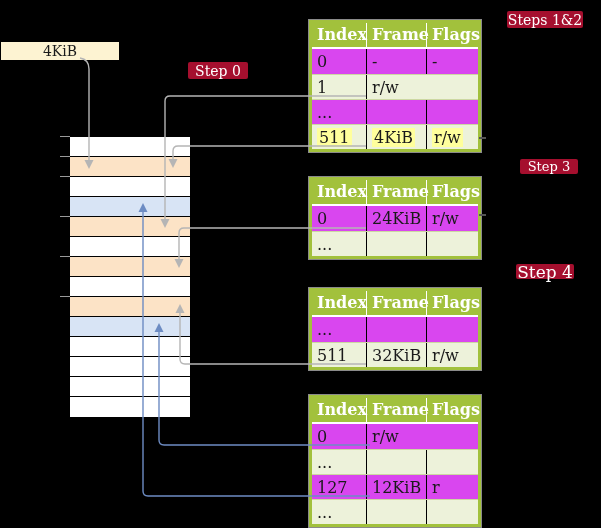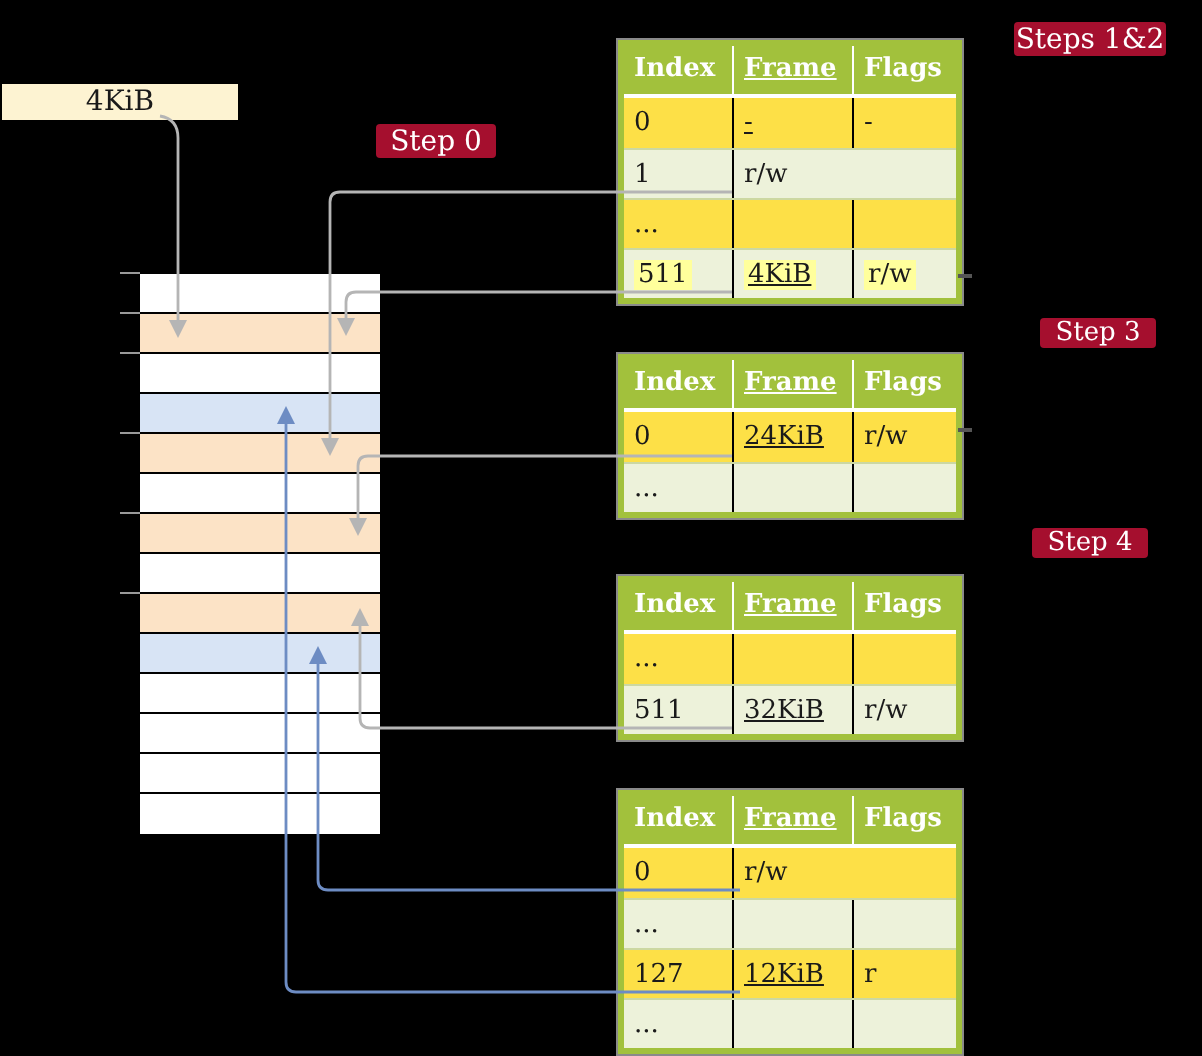--- a/index.html
+++ b/index.html
@@ -21,52 +21,52 @@
   }
   
   .badge{
     position:absolute;background:var(--badge-red);color:#ffffff;
     font-size:14px;border-radius:2px;
     display:flex;align-items:center;justify-content:center;white-space:nowrap;
   }
   #badge-step0{left:188px;top:42px;width:60px;height:17px;margin-top:20px;}
   #badge-steps12{left:507px;top:11px;width:76px;height:17px;}
   #badge-step3{left:520px;top:159px;width:58px;height:15px;font-size:13px;}
-  #badge-step4{left:516px;top:264px;width:58px;height:15px;font-size:13px;}
+  #badge-step4{left:516px;top:264px;width:58px;height:15px;font-size:17px;}
   
   .memcol{
     position:absolute;left:69px;top:136px;width:120px;height:280px;
     border:1px solid #000;background:#fff;
   }
   .mrow{height:19px;border-bottom:1px solid #000;}
   .mrow:last-child{height:20px;border-bottom:none;}
   .m-white{background:#ffffff;}
   .m-orange{background:var(--cell-orange);}
   .m-blue{background:var(--cell-blue);}
   .tick{position:absolute;left:60px;width:10px;height:1px;background:var(--tick-gray);}
   
   .ptable{
     position:absolute;left:309px;width:166px;
     border:3px solid var(--header-green);outline:1px solid #8a8a8a;
-    background:#fde047;color:#1a1a1a;font-size:13px;
+    background:#d946ef;color:#1a1a1a;font-size:16px;
   }
   #t1{top:20px;} #t2{top:177px;} #t3{top:288px;} #t4{top:395px;}
   .thead{
     display:flex;height:26px;box-sizing:border-box;
     background:var(--header-green);color:#ffffff;font-weight:bold;
     border-bottom:2px solid #ffffff;
   }
   .th{box-sizing:border-box;padding-left:5px;line-height:24px;}
   .th+.th{border-left:1px solid #ffffff;}
   .trow{display:flex;height:25px;box-sizing:border-box;}
   .trow+.trow{border-top:1px solid var(--row-divider);}
   .trow.shade{background:var(--row-green);}
   .td{box-sizing:border-box;padding-left:5px;display:flex;align-items:center;}
   .td.c2,.td.c3{border-left:1px solid #000000;}
-  .c1{width:54px;} .c2{width:60px;text-decoration:underline;} .c3{width:52px;}
+  .c1{width:54px;} .c2{width:60px;} .c3{width:52px;}
   .hl{background:var(--hl-yellow);padding:0 2px;}
   
   .overlay{position:absolute;left:0;top:0;width:601px;height:528px;pointer-events:none;}
   .c-gray{stroke:var(--line-gray);stroke-width:1.4;fill:none;}
   .h-gray{fill:var(--line-gray);stroke:none;}
   .c-blue{stroke:var(--line-blue);stroke-width:1.4;fill:none;}
   .h-blue{fill:var(--line-blue);stroke:none;}
   .c-dash{stroke:#555555;stroke-width:2;fill:none;}
 </style>
 </head>

